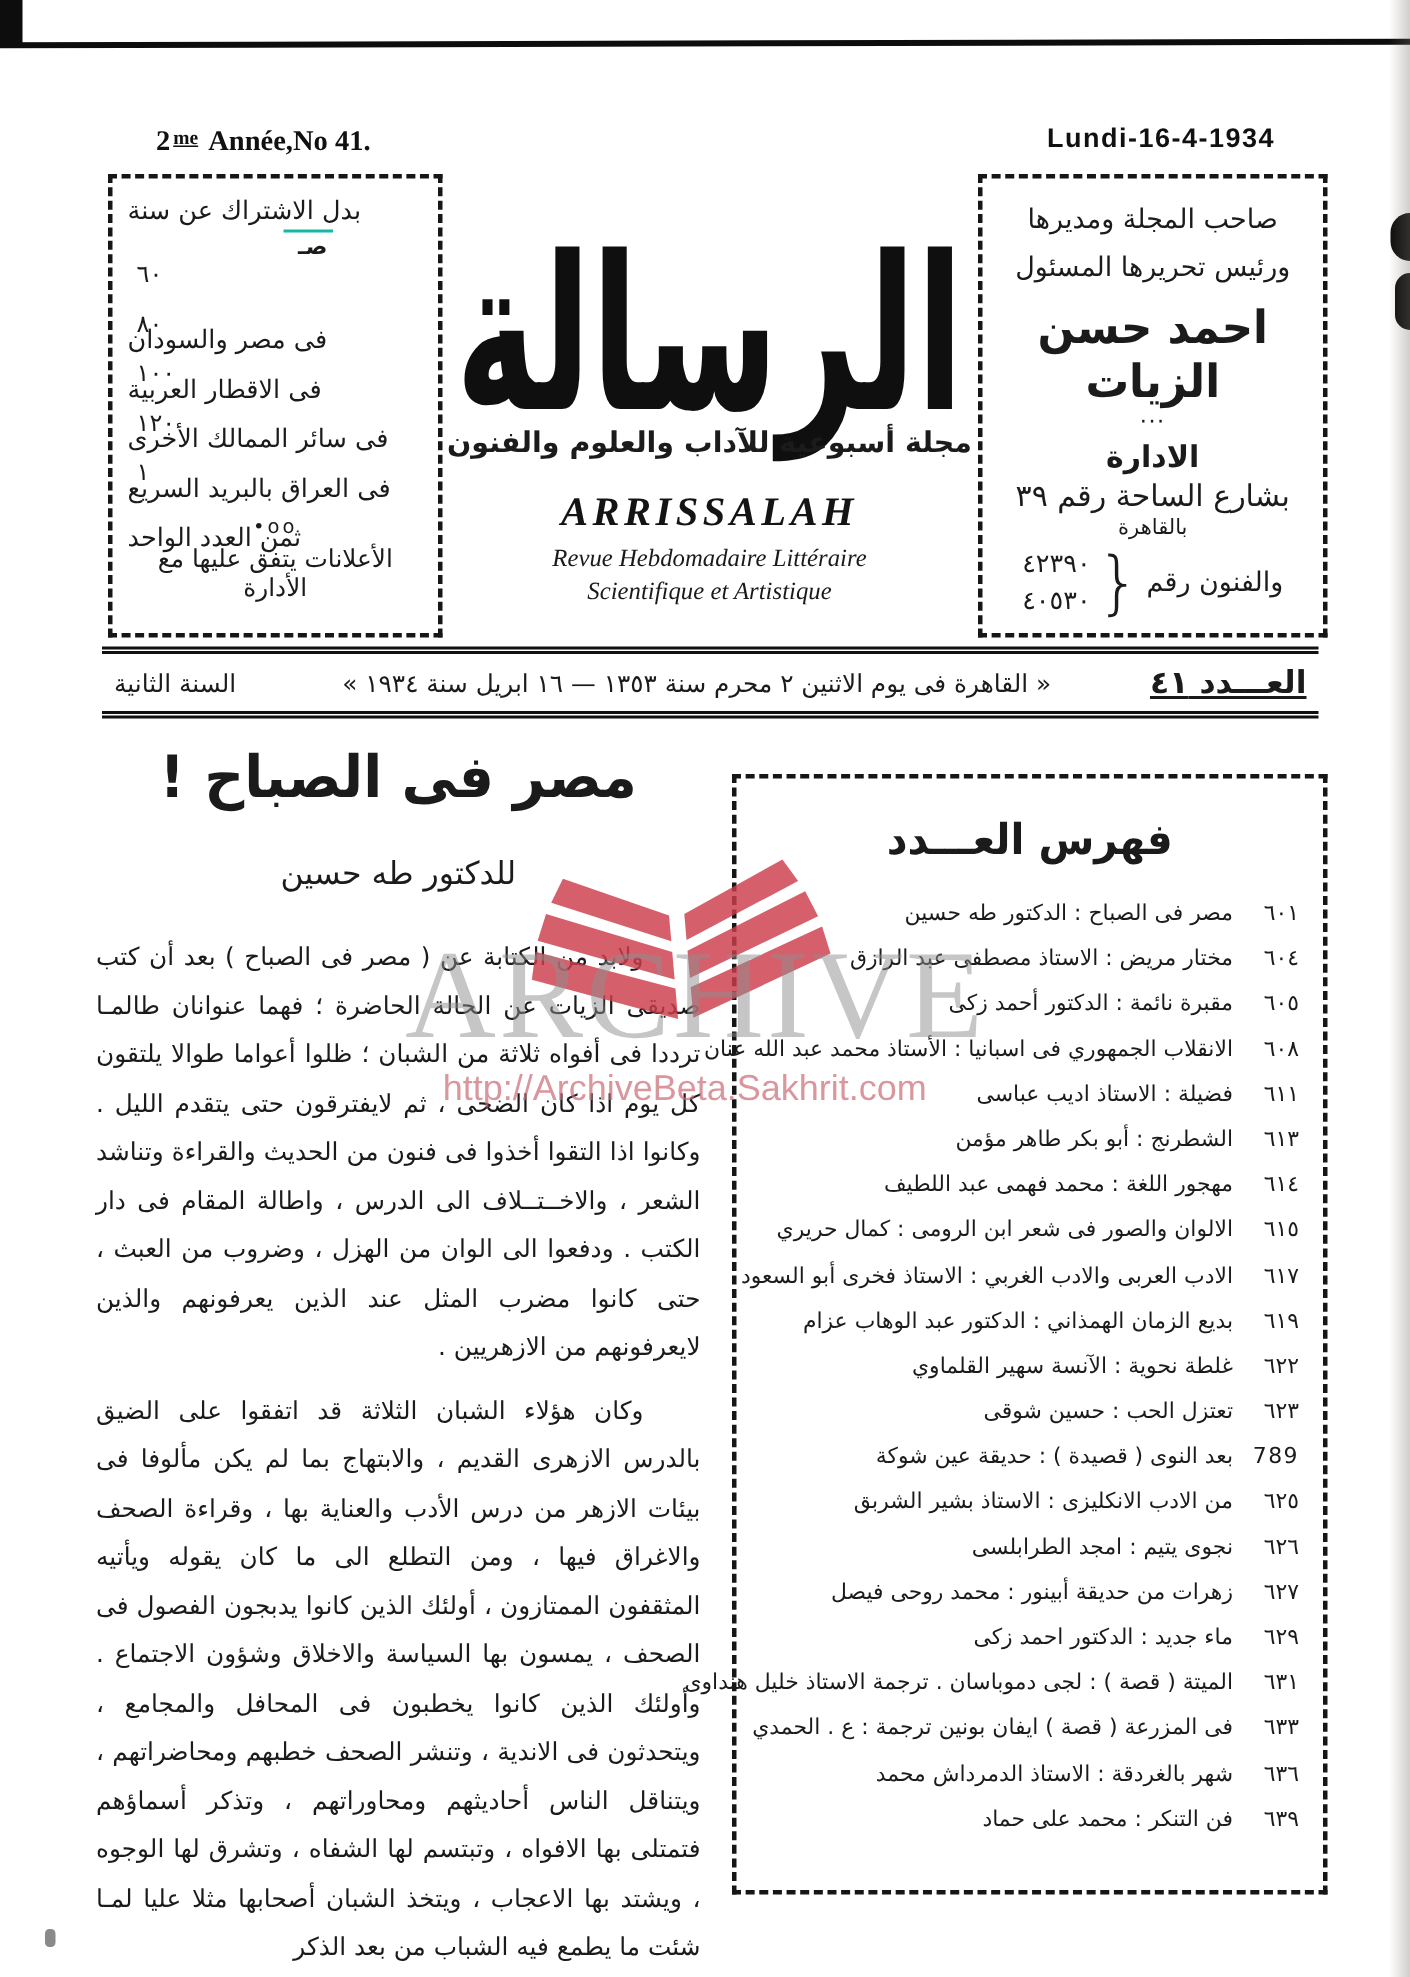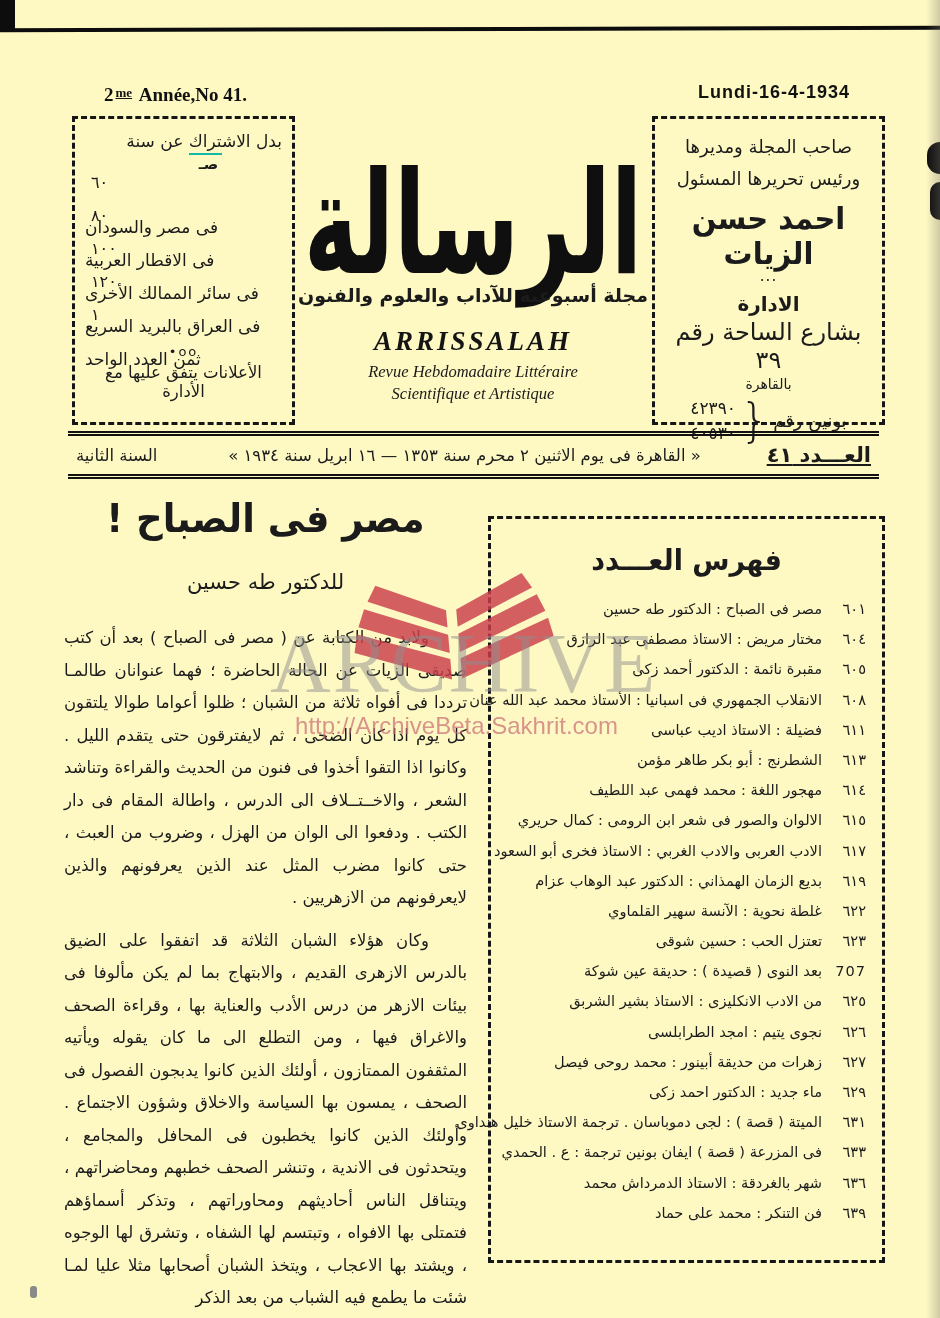--- a/index.html
+++ b/index.html
@@ -1,19 +1,19 @@
 <!DOCTYPE html>
 <html lang="ar"><head>
 <meta charset="utf-8">
 <style>
   * { box-sizing: border-box; margin: 0; padding: 0; }
   html,body { background:#e9e7e2; }
   .page {
     position: relative; width: 940px; height: 1318px;
-    background: #fef9c3; overflow: hidden;
+    background: #ffffff; overflow: hidden;
     font-family: "DejaVu Sans", sans-serif; color: #1b1b1b;
     margin: 0 auto;
   }
   .page::after { 
     content:""; position:absolute; top:0; right:0; width:14px; height:100%;
     background: linear-gradient(to left, rgba(120,115,105,.35), rgba(120,115,105,0));
     pointer-events:none;
   }
   
   .art { position:absolute; background:#0d0d0d; }
@@ -23,34 +23,34 @@
   .art-blob2 { right:0; top:182px; width:10px; height:38px; border-radius:14px 0 0 14px; }
   .art-bottomleft { left:30px; top:1286px; width:7px; height:12px; background:#8a8a8a; border-radius:3px; }
   
   .hdr { position:absolute; font-family:"Liberation Serif", serif; font-weight:bold; font-size:19px; color:#111; }
   .hdr-left { left:104px; top:84px; }
   .hdr-left .ord { font-size:13px; text-decoration:underline; vertical-align:4px; margin:0 3px 0 2px; }
   .hdr-right { left:698px; top:82px; font-family:"Liberation Sans",sans-serif; letter-spacing:1px; font-size:18px; }
   
   .obox { position:absolute; border:3px dashed #161616; direction:rtl; }
   .box-sub { left:72px; top:116px; width:223px; height:309px; padding:12px 10px 10px; font-size:17px; }
-  .box-sub .sub-title { text-align:right; margin-bottom:4px; }
+  .box-sub .sub-title { text-align:left; margin-bottom:4px; }
   .box-sub .currency { text-align:center; transform:translateX(22px); font-size:15px; font-weight:bold; margin:2px 0 0; }
   .box-sub .currency span { border-top:2px solid #14b8a6; padding:0 4px 0 10px; }
   .sub-row { display:flex; direction:ltr; align-items:baseline; height:33px;flex-direction:column; }
   .sub-amount { flex:0 0 44px; text-align:left; padding-left:6px; font-size:16px; }
   .sub-label { flex:1; text-align:right; direction:rtl; }
   .sub-sep { text-align:center; font-size:13px; letter-spacing:2px; margin:6px 0 4px; }
   .sub-footer { text-align:center; font-size:16.5px; }
   .box-pub { left:652px; top:116px; width:233px; height:309px; padding:12px 8px; text-align:center; }
   .pub-line { font-size:18px; line-height:1.75; }
   .pub-owner { font-size:29px; font-weight:bold; margin:8px 0 2px; transform:scaleY(1.05); }
   .pub-sep { font-size:15px; letter-spacing:1px; margin:2px 0; }
   .pub-admin { font-size:20px; font-weight:bold; margin-top:2px; }
-  .pub-addr1 { font-size:24px; margin-top:2px; }
+  .pub-addr1 { font-size:20px; margin-top:2px; }
   .pub-addr2 { font-size:14px; margin-top:2px; }
   .pub-phone { display:flex; direction:rtl; align-items:center; justify-content:center; margin-top:4px; gap:4px; }
   .pub-phone .ph-label { font-size:18px; }
   .pub-phone .ph-brace { font-size:46px; font-weight:200; line-height:0.9; }
   .pub-phone .ph-nums div { font-size:17px; line-height:1.45; text-align:left; direction:ltr; }
   
   .masthead { position:absolute; left:295px; top:88px; width:356px; height:336px; text-align:center; }
   .logo { position:absolute; left:0; right:0; top:116px; font-size:92px; font-weight:bold; direction:rtl;
           transform:scaleY(1.55); transform-origin:center bottom; line-height:1; color:#0f0f0f; }
   .tagline { position:absolute; left:0; right:0; top:196px; font-size:19px; font-weight:bold; direction:rtl; }
@@ -140,21 +140,21 @@
 
   <div class="obox box-pub">
     <div class="pub-line">صاحب المجلة ومديرها</div>
     <div class="pub-line">ورئيس تحريرها المسئول</div>
     <div class="pub-owner">احمد حسن الزيات</div>
     <div class="pub-sep">···</div>
     <div class="pub-admin">الادارة</div>
     <div class="pub-addr1">بشارع الساحة رقم ٣٩</div>
     <div class="pub-addr2">بالقاهرة</div>
     <div class="pub-phone">
-      <span class="ph-label">بونين رقم</span>
+      <span class="ph-label">والفنون رقم</span>
       <span class="ph-brace">{</span>
       <span class="ph-nums">
         <div>٤٢٣٩٠</div>
         <div>٤٠٥٣٠</div>
       </span>
     </div>
   </div>
 
   <div class="issue-band">
     <div class="issue-no">العـــدد ٤١</div>
@@ -215,21 +215,21 @@
       </div>
     <div class="toc-row">
         <span class="toc-num">٦٢٢</span>
         <span class="toc-entry">غلطة نحوية : الآنسة سهير القلماوي</span>
       </div>
     <div class="toc-row">
         <span class="toc-num">٦٢٣</span>
         <span class="toc-entry">تعتزل الحب : حسين شوقى</span>
       </div>
     <div class="toc-row">
-        <span class="toc-num">707</span>
+        <span class="toc-num">789</span>
         <span class="toc-entry">بعد النوى ( قصيدة ) : حديقة عين شوكة</span>
       </div>
     <div class="toc-row">
         <span class="toc-num">٦٢٥</span>
         <span class="toc-entry">من الادب الانكليزى : الاستاذ بشير الشربق</span>
       </div>
     <div class="toc-row">
         <span class="toc-num">٦٢٦</span>
         <span class="toc-entry">نجوى يتيم : امجد الطرابلسى</span>
       </div>

